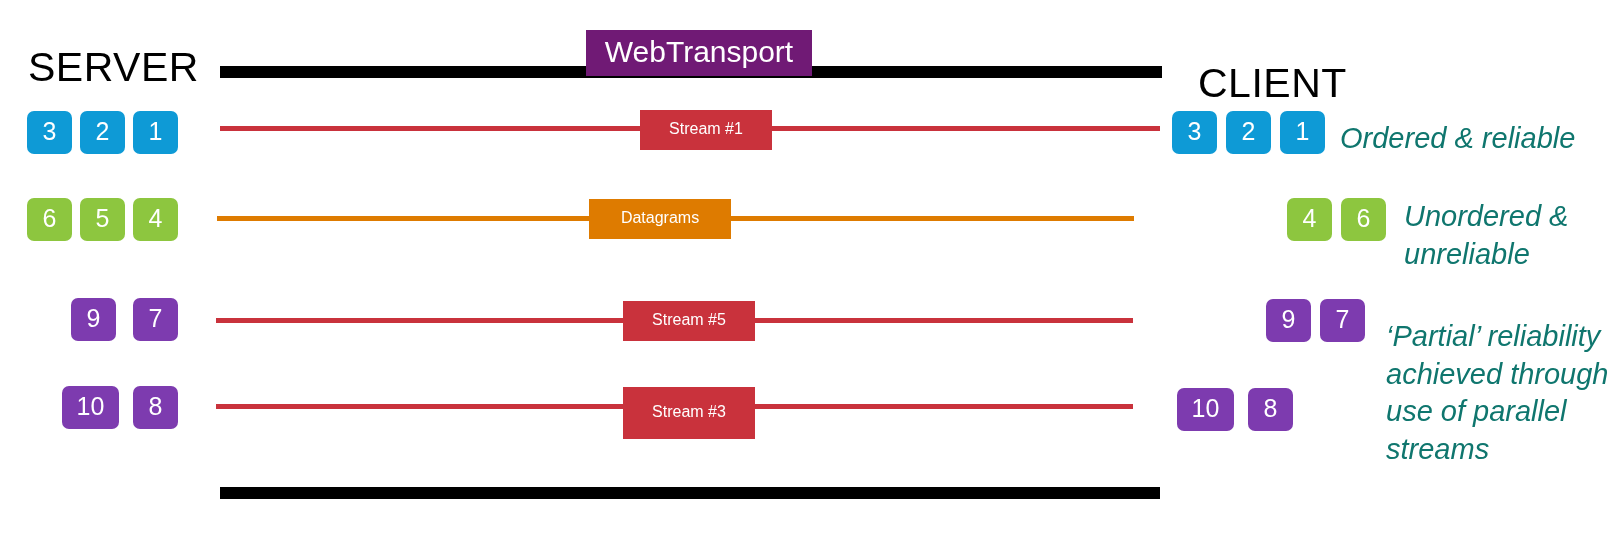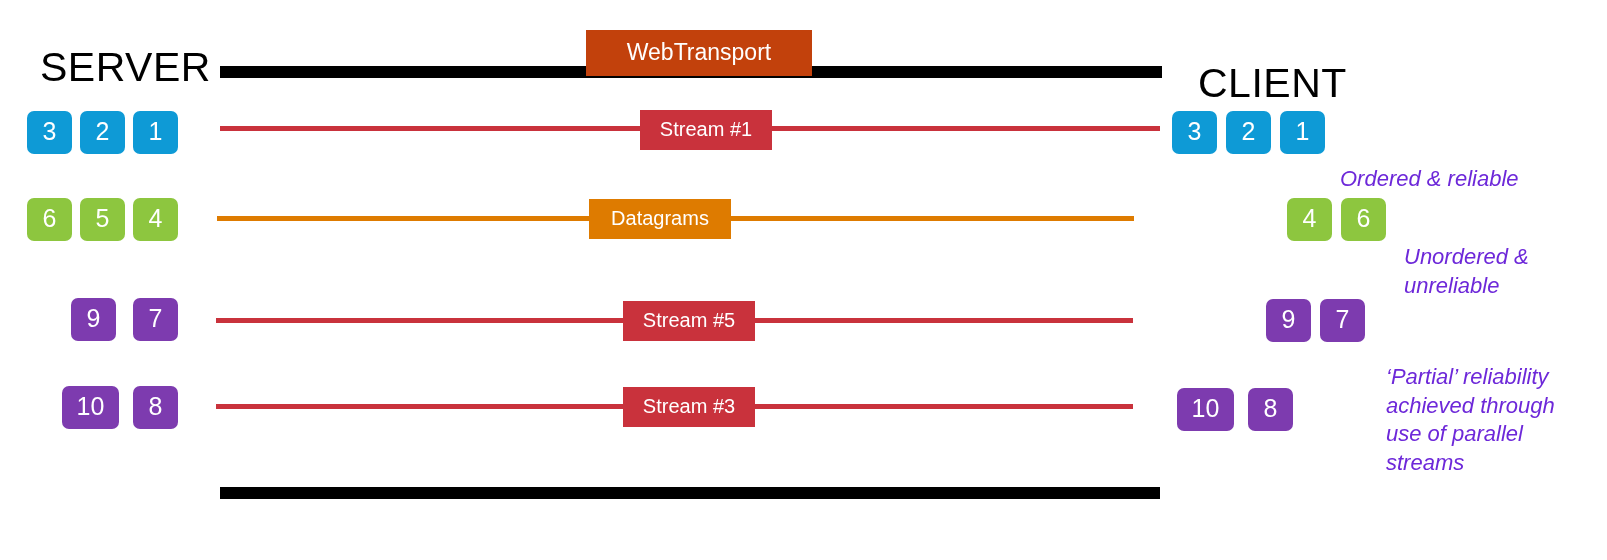--- a/index.html
+++ b/index.html
@@ -52,49 +52,48 @@
     box-sizing: border-box;
     padding-bottom: 2px;
   }
   .chip.blue   { background: #0E9AD6; }
   .chip.green  { background: #8DC63F; }
   .chip.purple { background: #7D3BAF; }
 
   
   .wire-label {
     color: #ffffff;
-    font-size: 20px;
+    font-size: 16px;
     display: flex;
     align-items: center;
     justify-content: center;
     line-height: 1;
     box-sizing: border-box;
     white-space: nowrap;
     padding-bottom: 2px;
   }
   .wire-label.red    { background: #C9323C; }
   .wire-label.orange { background: #DE7B00; }
-  .wire-label.black  { background: #c2410c; font-size: 23px; }
+  .wire-label.black  { background: #701a75; font-size: 30px; }
 
   
   .annotation {
     font-style: italic;
-    font-size: 22px;
-    color: #6d28d9;
+    font-size: 29px;
+    color: #0f766e;
     line-height: 1.30;
     white-space: pre-line;
-    margin-top: 45px;
   }
 </style>
 </head>
 <body>
 
 <div id="stage">
 
-  <div class="abs endpoint-label" style="left:40px; top:47px;">SERVER</div>
+  <div class="abs endpoint-label" style="left:28px; top:47px;">SERVER</div>
 
   <div class="abs endpoint-label" style="left:1198px; top:63px;">CLIENT</div>
 
   <div class="abs black-bar" style="left:220px; top:66px; width:942px;"></div>
 
   <div class="abs black-bar" style="left:220px; top:487px; width:940px;"></div>
 
   <div class="abs wire-label black" style="left:586px; top:30px; width:226px; height:46px;">WebTransport</div>
 
   <div class="abs conn-line red" style="left:220px; top:126px; width:940px;"></div>
@@ -131,21 +130,21 @@
 
   <div class="abs chip purple" style="left:1266px; top:299px; width:45px; height:43px;">9</div>
   <div class="abs chip purple" style="left:1320px; top:299px; width:45px; height:43px;">7</div>
 
   <div class="abs annotation" style="left:1386px; top:318px; width:230px;">‘Partial’ reliability
 achieved through
 use of parallel
 streams</div>
 
   <div class="abs conn-line red" style="left:216px; top:404px; width:917px;"></div>
-  <div class="abs wire-label red" style="left:623px; top:387px; width:132px; height:40px;">Stream #3</div>
+  <div class="abs wire-label red" style="left:623px; top:387px; width:132px; height:52px;">Stream #3</div>
 
   <div class="abs chip purple" style="left:62px;  top:386px; width:57px; height:43px;">10</div>
   <div class="abs chip purple" style="left:133px; top:386px; width:45px; height:43px;">8</div>
 
   <div class="abs chip purple" style="left:1177px; top:388px; width:57px; height:43px;">10</div>
   <div class="abs chip purple" style="left:1248px; top:388px; width:45px; height:43px;">8</div>
 
 </div>
 
 </body></html>

